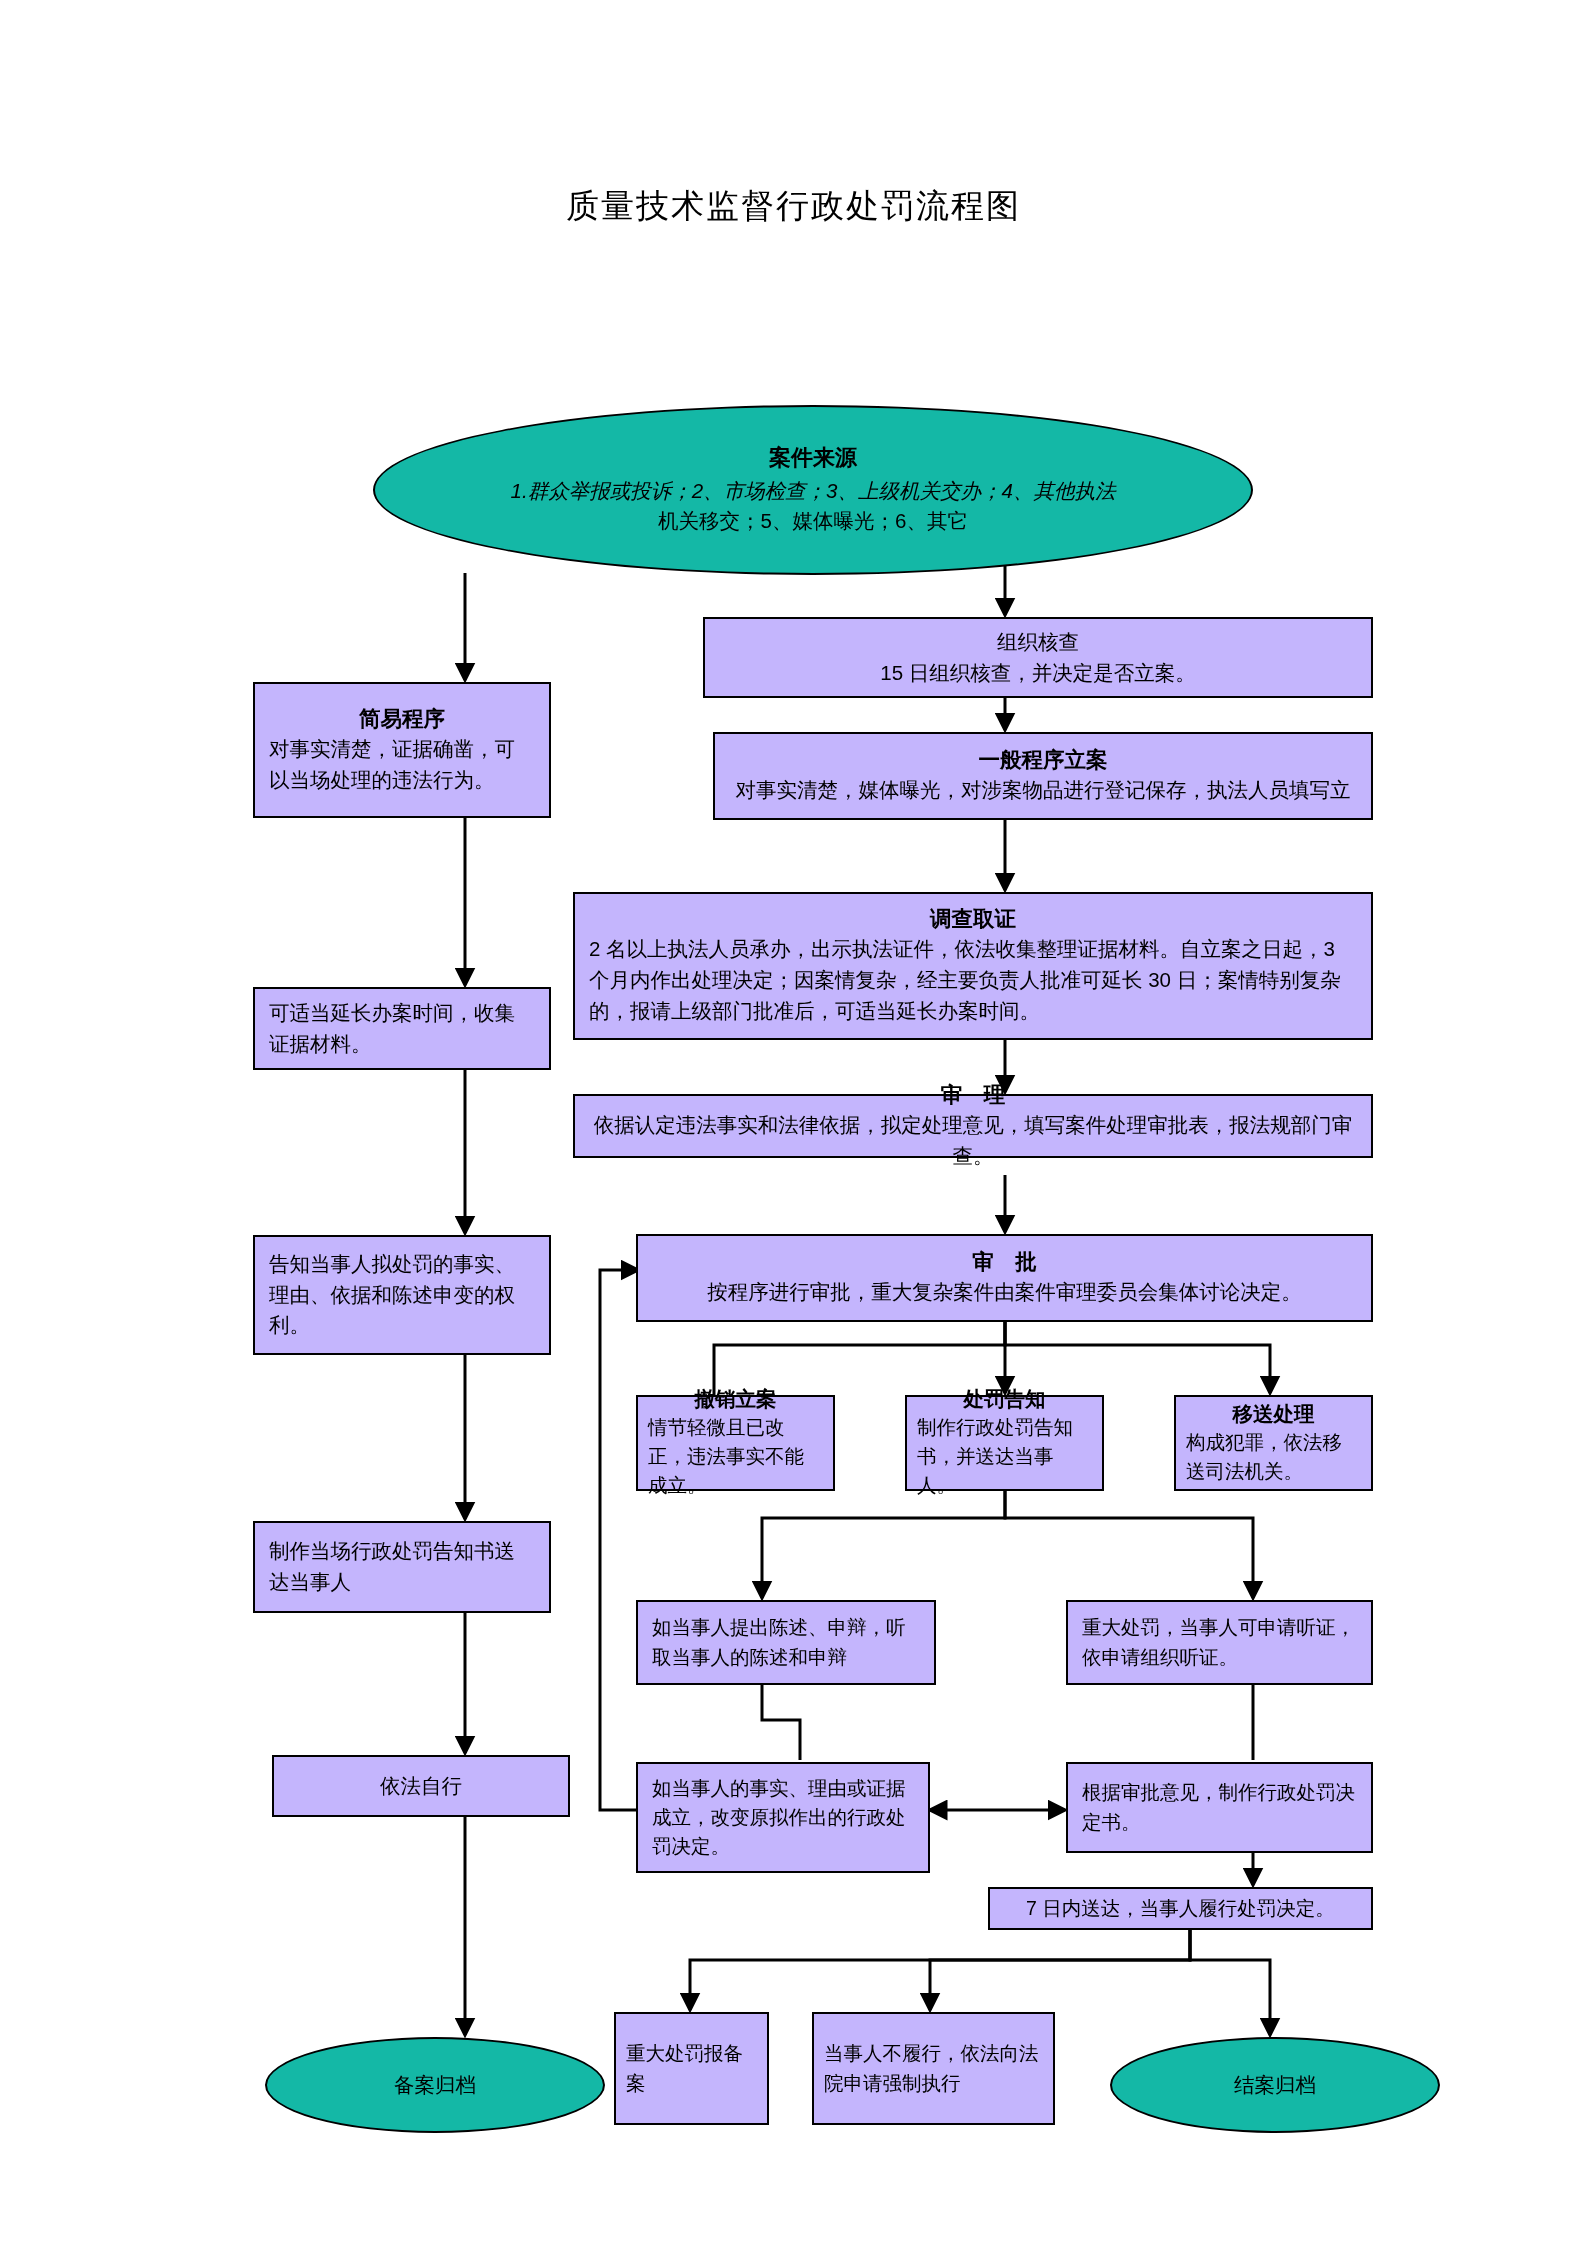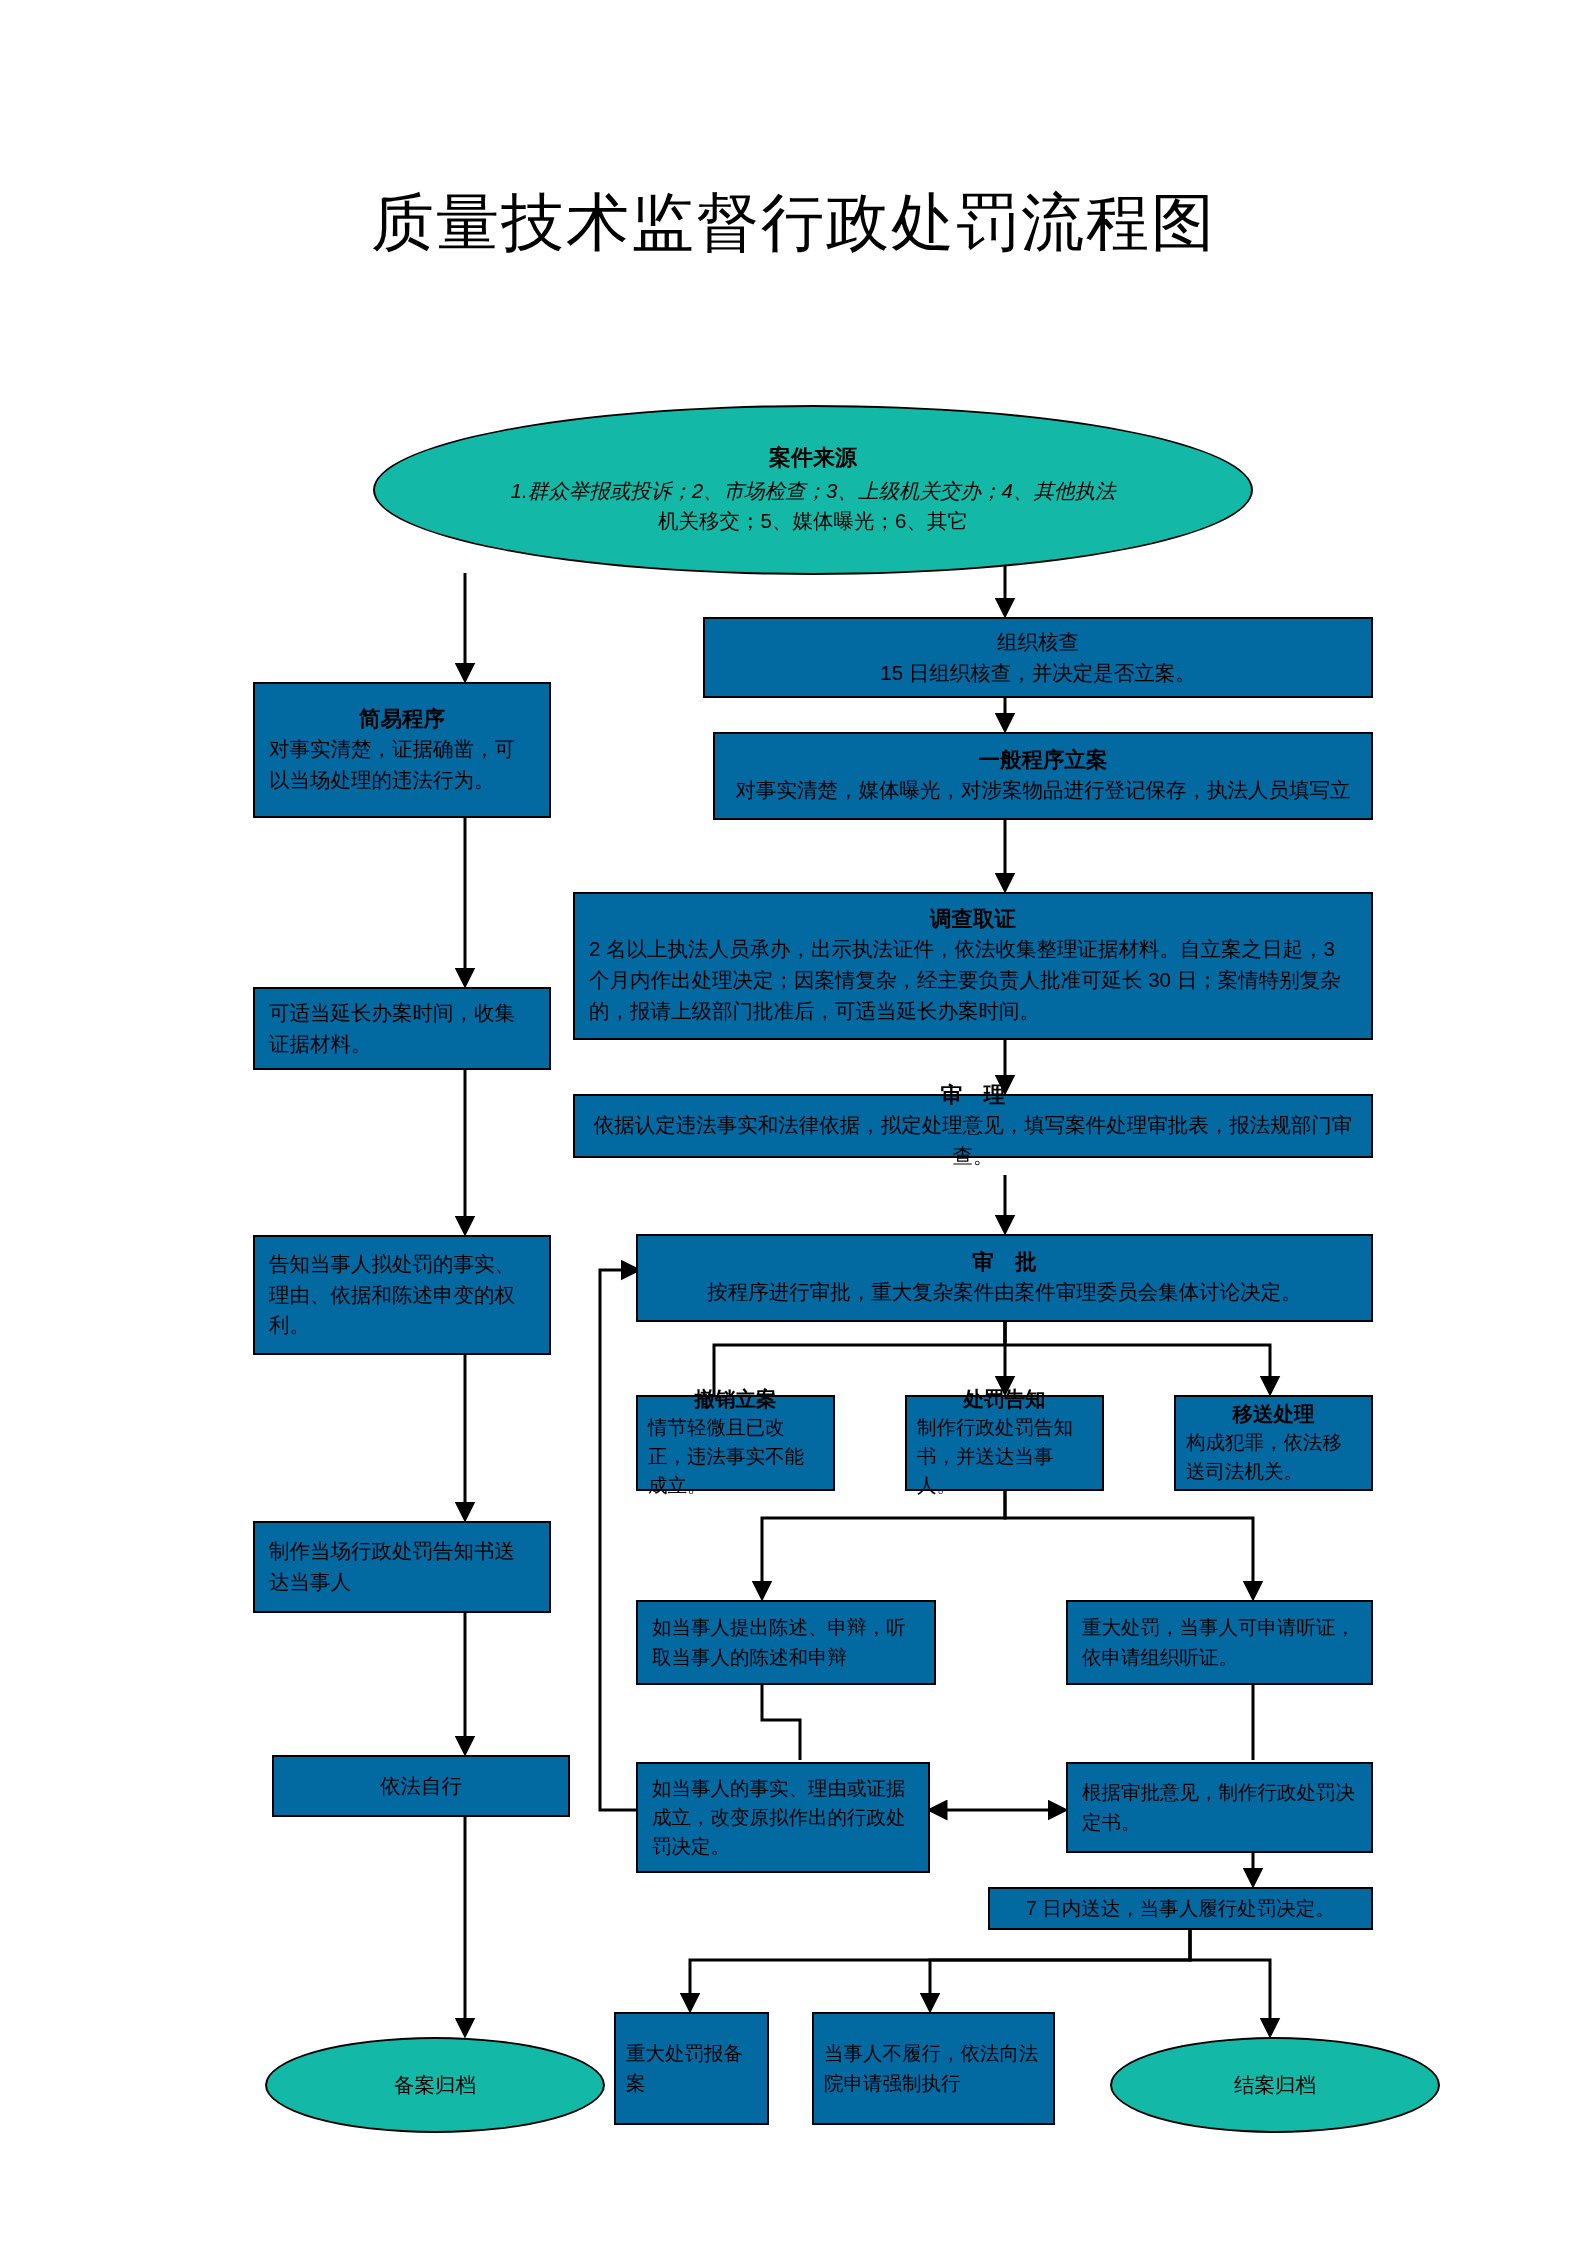--- a/index.html
+++ b/index.html
@@ -25,38 +25,38 @@
     top: 0;
     width: 1587px;
     height: 2245px;
   }
   .page-title {
     position: absolute;
     left: 0;
     top: 188px;
     width: 1587px;
     text-align: center;
-    font-size: 63px;
+    font-size: 33px;
     font-weight: 400;
     letter-spacing: 2px;
     line-height: 1.1;
     color: #000000;
   }
   
   .node {
     position: absolute;
     box-sizing: border-box;
     display: flex;
     flex-direction: column;
     justify-content: center;
     color: #000;
   }
   .node.box {
     border: 2.5px solid #000000;
-    background: #0369a1;
+    background: #c4b5fd;
   }
   .node .nd-title {
     font-weight: bold;
     text-align: center;
     line-height: 1.35;
   }
   .node .nd-body {
     line-height: 1.5;
   }
   .t-center .nd-body { text-align: center; }

